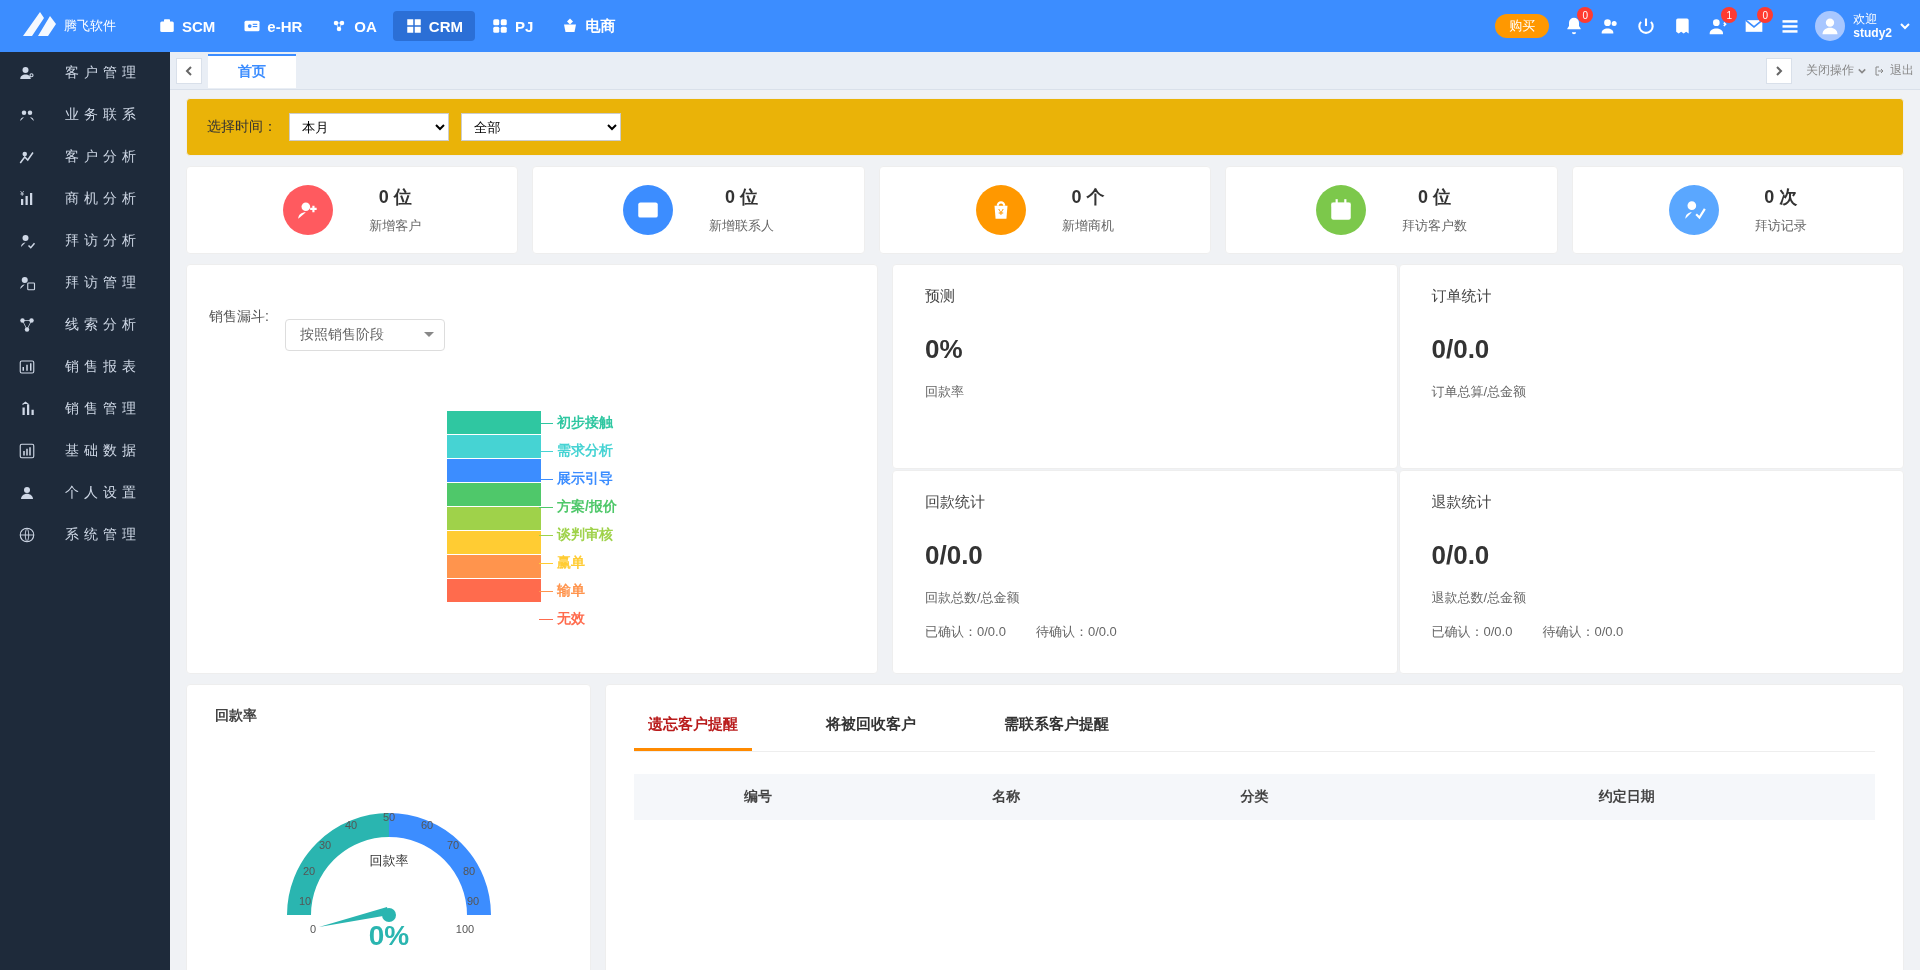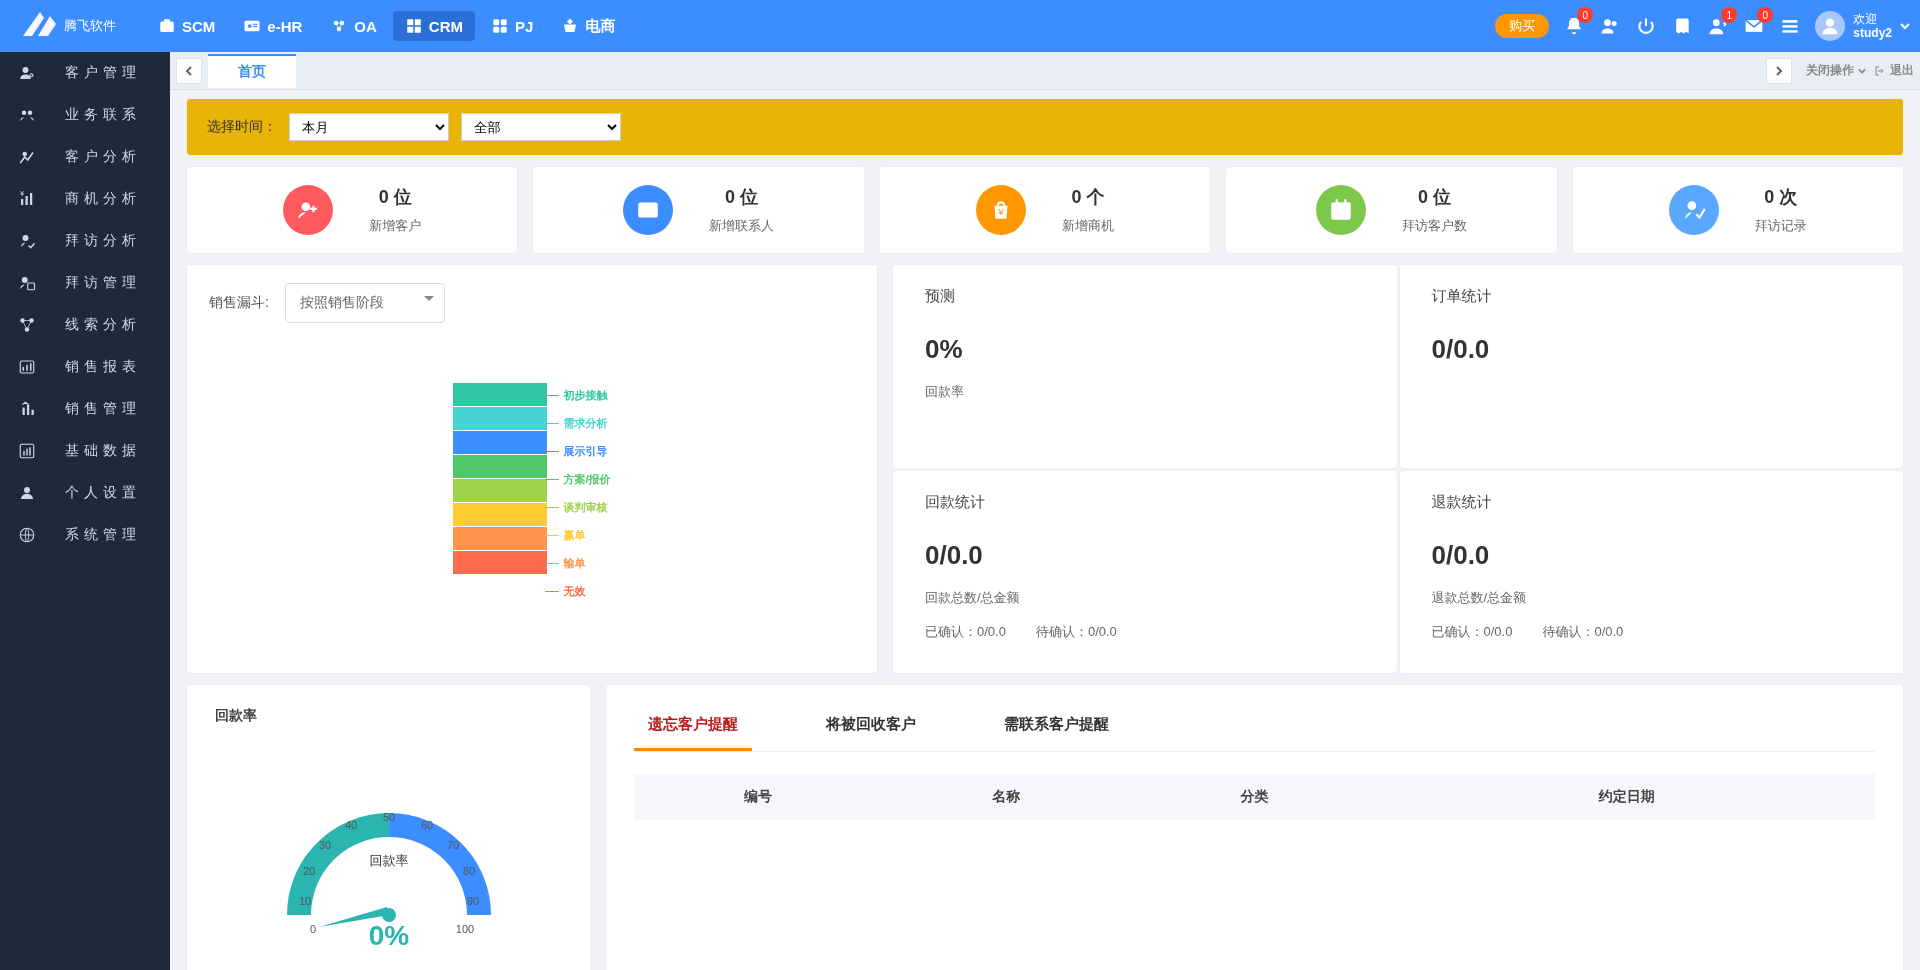--- a/index.html
+++ b/index.html
@@ -28,47 +28,47 @@
   .sidebar { width: 170px; background: #1e2a3a; color: #cfd8e6; overflow-y: auto; }
   .sb-item { display: flex; align-items: center; gap: 29px; padding: 12px 18px; cursor: pointer; letter-spacing: 5px; font-size: 14px; }
   .sb-ico { width: 18px; height: 18px; }
 
   
   .content { flex: 1; display: flex; flex-direction: column; overflow: hidden; background: #f0f2f5; }
   .tabbar { background: #e9eef5; height: 38px; display: flex; align-items: center; padding: 0 6px; border-bottom: 1px solid #d9e0ea; }
   .tb-ctrl { width: 26px; height: 26px; background: #fff; border: 1px solid #d9e0ea; display: flex; align-items: center; justify-content: center; cursor: pointer; margin-right: 6px; color:#666;}
   .page-tab { background: #fff; padding: 7px 30px; border-top: 2px solid #3c8dff; color: #3c8dff; font-weight: 600; cursor: pointer; }
   .tabbar-right { margin-left: auto; display: flex; align-items: center; gap: 8px; color: #888; font-size: 12px; }
-  .tbr-item { cursor: pointer; display: flex; align-items: center; gap: 4px; font-weight: bold; }
+  .tbr-item { cursor: pointer; display: flex; align-items: center; gap: 4px; }
 
   
   .scroll { flex: 1; overflow-y: auto; overflow-x: hidden; padding: 0; position: relative; }
 
   
   .filter-bar { background: #eab308; margin: 8px 16px 0 16px; border-radius: 4px; padding: 14px 20px; display: flex; align-items: center; gap: 12px; border:1px solid #eee;}
   .sel { height: 28px; border: 1px solid #ccc; padding: 0 8px; min-width: 160px; background: #fff; }
 
   
   .kpis { display: flex; gap: 14px; margin: 10px 16px 0 16px; }
   .kpi { flex: 1; background: #fff; border: 1px solid #eee; border-radius: 4px; padding: 18px 10px; display: flex; align-items: center; justify-content: center; gap: 36px; }
   .kpi-ico { width: 50px; height: 50px; border-radius: 50%; display: flex; align-items: center; justify-content: center; color: #fff; }
   .kpi-txt { text-align: center; }
   .kpi-val { font-size: 18px; font-weight: 700; }
   .kpi-lbl { font-size: 13px; color: #666; margin-top: 8px; }
 
   
   .row2 { display: flex; gap: 14px; margin: 10px 16px 0 16px; }
   .funnel-card { flex: 0 0 692px; background: #fff; border: 1px solid #eee; border-radius: 4px; padding: 18px 22px 30px 22px; height: 410px; }
   .funnel-head { display: flex; align-items: center; gap: 16px; color:#555; }
-  .sel-outline { height: 40px; border: 1px solid #ddd; border-radius: 4px; padding: 0 30px 0 14px; background: #fff; cursor: pointer; display: flex; align-items: center; position: relative; color:#666; width: 160px;}
+  .sel-outline { height: 32px; border: 1px solid #ddd; border-radius: 4px; padding: 0 30px 0 14px; background: #fff; cursor: pointer; display: flex; align-items: center; position: relative; color:#666; width: 160px; margin-top: 36px;}
   .sel-outline::after { content: ''; position: absolute; right: 10px; top: 12px; border: 5px solid transparent; border-top-color: #888; }
   .funnel-body { display: flex; align-items: flex-start; justify-content: center; margin-top: 60px; gap: 16px; }
   .fbars { display: flex; flex-direction: column; gap: 1px; }
   .fbar { height: 23px; width: 94px; }
-  .flabels { display: flex; flex-direction: column; font-size: 11px; gap: 4px; font-weight:600;}
+  .flabels { display: flex; flex-direction: column; font-size: 14px; gap: 4px; font-weight:600;}
   .flbl { height: 24px; display: flex; align-items: center; position: relative; }
   .flbl::before { content: ''; position: absolute; left: -18px; top: 50%; width: 14px; height: 1px; background: currentColor; }
 
   .stats-grid { flex: 1; display: grid; grid-template-columns: 1fr 1fr; grid-template-rows: 1fr 1fr; gap: 1px; }
   .stat { background: #fff; border: 1px solid #eee; border-radius: 4px; padding: 22px 32px; display:flex; flex-direction:column; }
   .stat-title { font-size: 15px; color: #444; }
   .stat-big { font-size: 26px; font-weight: 700; margin-top: 28px; }
   .stat-sub { font-size: 13px; color: #666; margin-top: 18px; }
   .stat-line { font-size: 13px; color: #666; margin-top: 16px; display: flex; gap: 30px; }
 
@@ -470,20 +470,21 @@
 
         <div class="stats-grid">
           <div class="stat">
             <div class="stat-title">预测</div>
             <div class="stat-big">0%</div>
             <div class="stat-sub">回款率</div>
           </div>
           <div class="stat">
             <div class="stat-title">订单统计</div>
             <div class="stat-big">0/0.0</div>
+            <div class="stat-sub">订单总算/总金额</div>
           </div>
           <div class="stat">
             <div class="stat-title">回款统计</div>
             <div class="stat-big">0/0.0</div>
             <div class="stat-sub">回款总数/总金额</div>
             <div class="stat-line">
               <span><span>已确认：</span><span>0/0.0</span></span>
               <span><span>待确认：</span><span>0/0.0</span></span>
             </div>
           </div>

